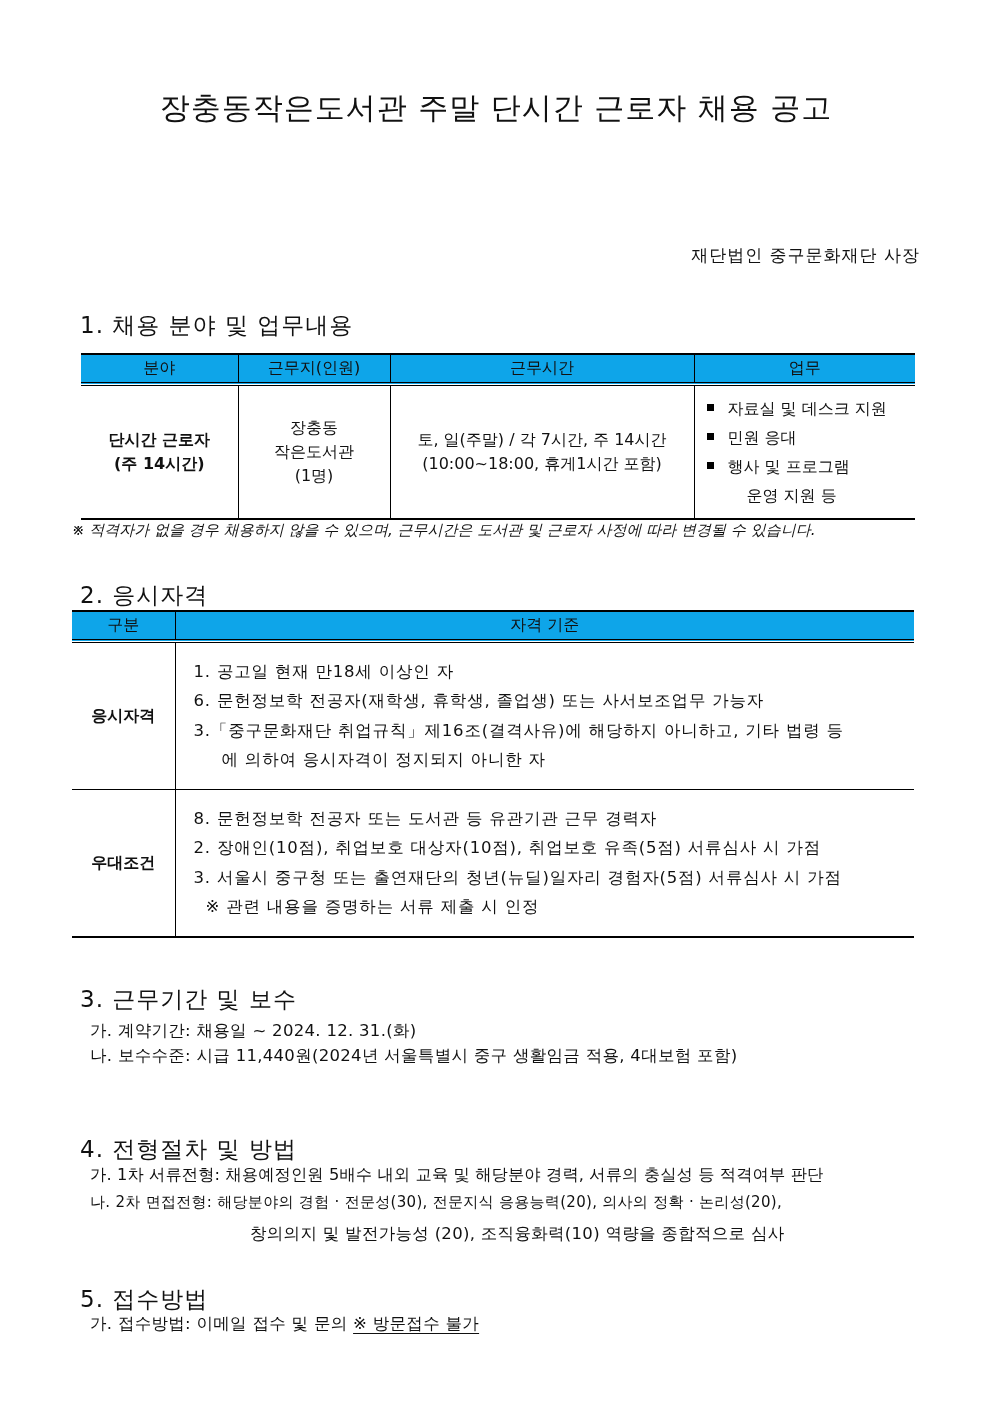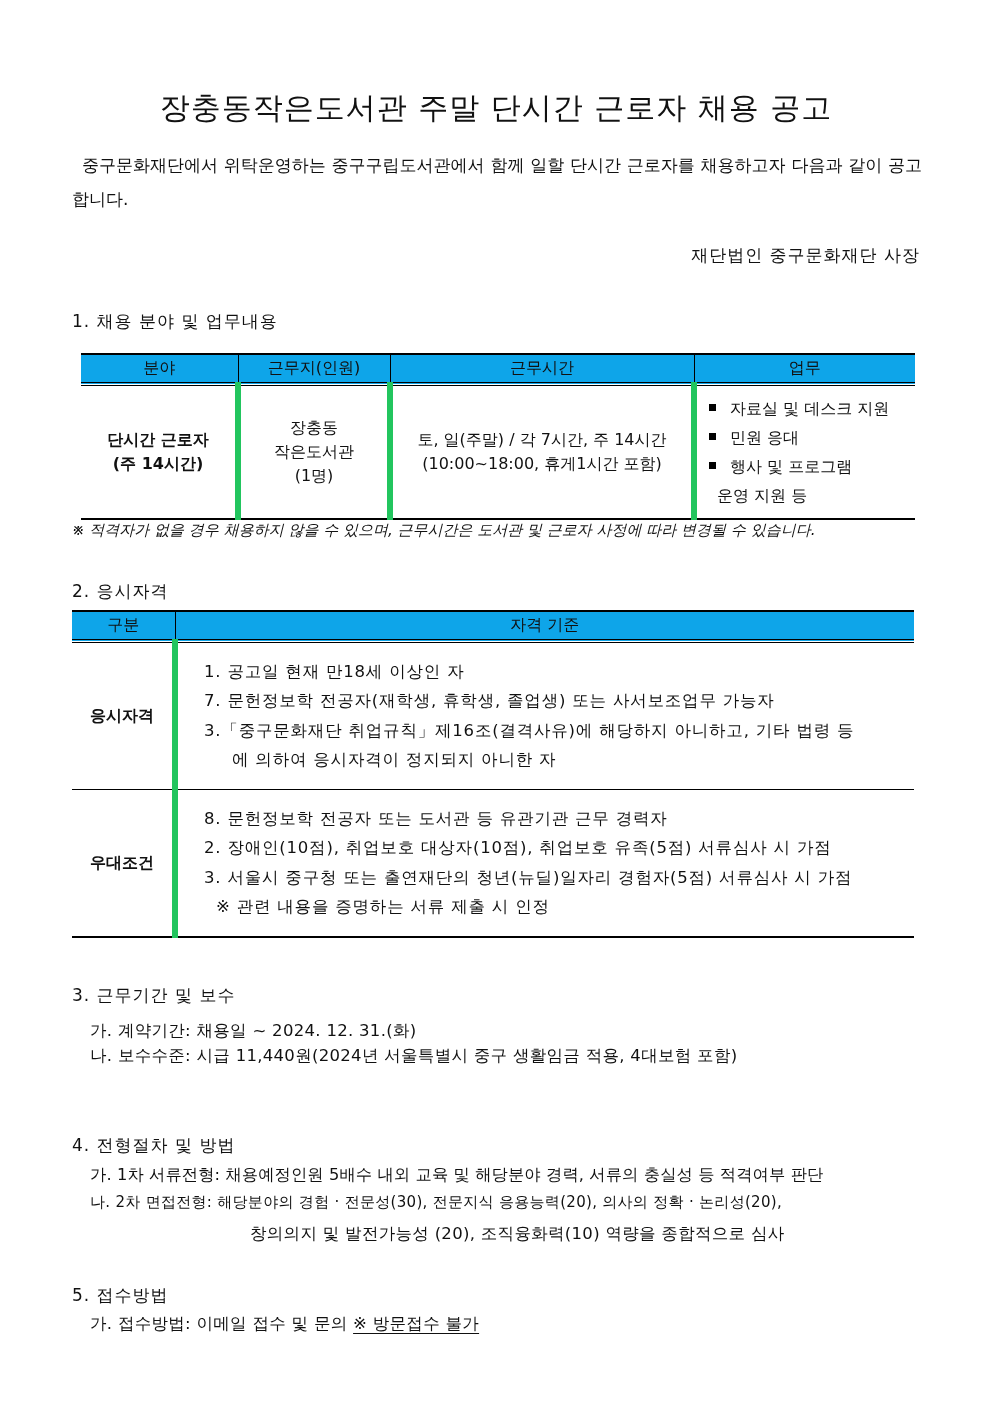--- a/index.html
+++ b/index.html
@@ -14,65 +14,64 @@
     font-size: 30px; font-weight: normal; letter-spacing: 1px;
   }
   .intro {
     position: absolute; left: 72px; top: 148px; width: 850px;
     font-size: 17px; line-height: 34px; text-align: justify; text-indent: 10px;
   }
   .signature {
     position: absolute; right: 72px; top: 244px; font-size: 17px; letter-spacing: 1px;
   }
   .section-heading {
-    position: absolute; left: 72px; font-size: 17px; letter-spacing: 1px;
+    position: absolute; left: 80px; font-size: 23px; letter-spacing: 1px;
   }
   table.tbl {
     position: absolute; border-collapse: collapse; font-size: 16px;
     table-layout: fixed;
   }
   table.tbl th {
     background: #0ea5e9; font-weight: normal; height: 27px;
     border-top: 2.5px solid #000; border-bottom: 4px double #000;
     border-left: 1px solid #000; border-right: 1px solid #000;
     text-align: center; padding: 0;
   }
   table.tbl th:first-child { border-left: none; }
   table.tbl th:last-child { border-right: none; }
   table.tbl td {
-    border-left: 6px solid #22c55e; border-right: 1px solid #000;
+    border-left: 1px solid #22c55e; border-right: 1px solid #000;
     border-bottom: 1px solid #000; vertical-align: middle; padding: 0;
   }
   table.tbl td:first-child { border-left: none; }
   table.tbl td:last-child { border-right: none; }
   table.tbl tr:last-child td { border-bottom: 2.5px solid #000; }
   .center { text-align: center; line-height: 24px; }
   .bold { font-weight: bold; }
   .duty-list { list-style: none; margin: 0; padding: 8px 0 8px 12px; }
   .duty-list li { line-height: 29px; }
   .bullet { display: inline-block; width: 7px; height: 7px; background: #000; margin-right: 14px; vertical-align: middle; position: relative; top: -2px; }
-  .cont { padding-left: 8px; }
+  .cont { padding-left: 8px; margin-left: 32px; }
   .note {
     position: absolute; left: 72px; top: 521px; font-size: 15px; font-style: italic;
   }
-  .crit-list { margin: 8px; padding: 0 0 0 18px; list-style: none; }
+  .crit-list { margin: 0; padding: 0 0 0 18px; list-style: none; }
   .crit-list li { line-height: 29.5px; font-size: 16.5px; letter-spacing: 0.8px; }
   .crit-list .indent { padding-left: 28px; }
   .crit-list .star { padding-left: 12px; }
   .sub { position: absolute; font-size: 16.5px; letter-spacing: 0.3px; }
   .underline { text-decoration: underline; text-underline-offset: 4px; }
 </style>
 </head>
 <body>
 
 <div class="page">
 
   <div class="title">장충동작은도서관 주말 단시간 근로자 채용 공고</div>
 
-  <div class="intro">중구문화재단에서 위탁운영하는 중구구립도서관에서 함께 일할 단시간 근로자를 채용하고자 다음과 같이 공고합니다.</div>
 
   <div class="signature">재단법인 중구문화재단 사장</div>
 
   <div class="section-heading" style="top:310px;">1. 채용 분야 및 업무내용</div>
 
   <table class="tbl" style="left:81px; top:353px; width:834px;">
     <colgroup>
       <col style="width:157px">
         <col style="width:152px">
         <col style="width:304px">
@@ -127,21 +126,21 @@
         <th>구분</th>
         <th>자격 기준</th>
       </tr>
     </thead>
     <tbody>
       <tr style="height:148px;">
         <td class="center bold">응시자격</td>
         <td>
           <ul class="crit-list">
             <li>1. 공고일 현재 만18세 이상인 자</li>
-            <li>7. 문헌정보학 전공자(재학생, 휴학생, 졸업생) 또는 사서보조업무 가능자</li>
+            <li>6. 문헌정보학 전공자(재학생, 휴학생, 졸업생) 또는 사서보조업무 가능자</li>
             <li>3.「중구문화재단 취업규칙」제16조(결격사유)에 해당하지 아니하고, 기타 법령 등</li>
             <li class="indent">에 의하여 응시자격이 정지되지 아니한 자</li>
           </ul>
         </td>
       </tr>
       <tr style="height:148px;">
         <td class="center bold">우대조건</td>
         <td>
           <ul class="crit-list">
             <li>8. 문헌정보학 전공자 또는 도서관 등 유관기관 근무 경력자</li>

